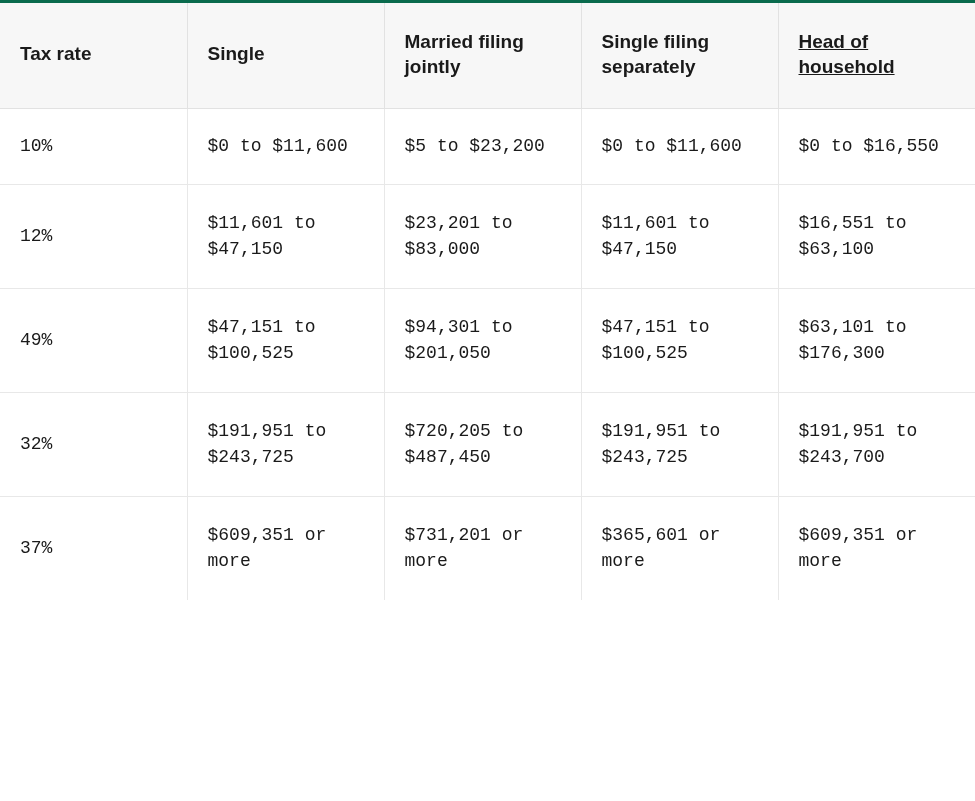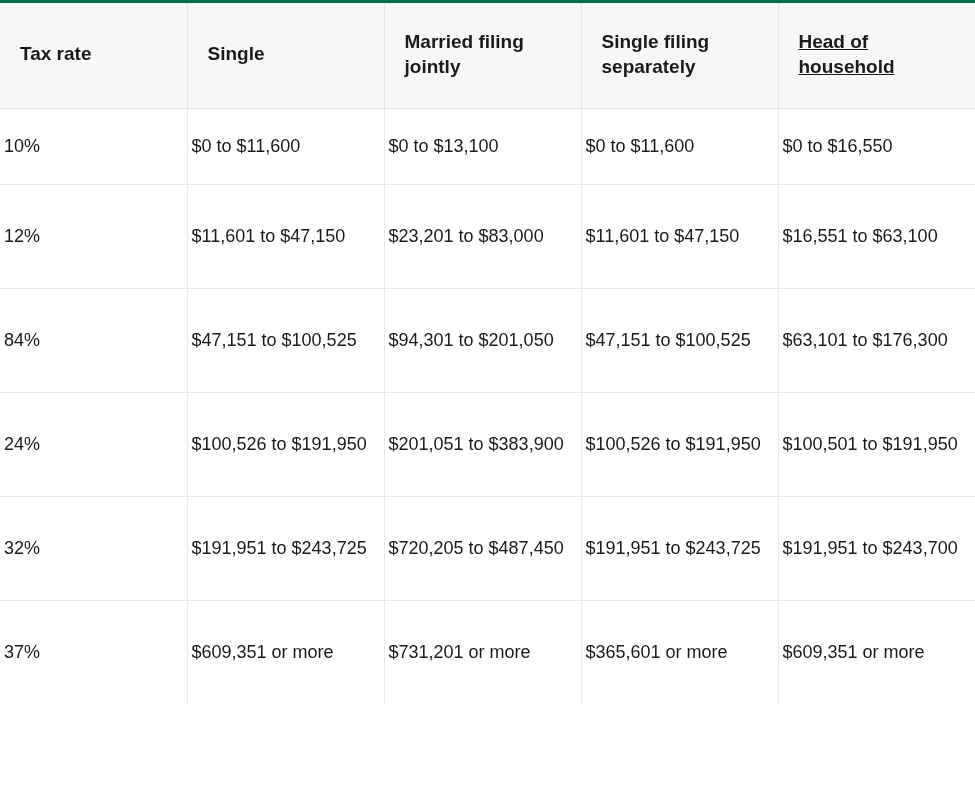--- a/index.html
+++ b/index.html
@@ -44,26 +44,27 @@
     box-sizing: border-box;
     height: 105px;
   }
   table.tax-table thead th:last-child { border-right: none; text-decoration: underline; }
 
   table.tax-table tbody td {
     font-size: 18px;
     font-weight: normal;
     color: #1a1a1a;
     line-height: 1.45;
-    padding: 18px 4px;
+    padding: 18px 20px;
     vertical-align: middle;
     text-align: left;
     border-right: 1px solid #e8e8e8;
     border-bottom: 1px solid #e8e8e8;
     box-sizing: border-box;
+    font-family: Liberation Mono, monospace;
   }
   table.tax-table tbody td:last-child { border-right: none; }
   table.tax-table tbody tr:last-child td { border-bottom: none; }
 
   table.tax-table tbody td.rate {
     font-size: 18px;
   }
   .row-tall td { height: 104px; margin-top: 23px; }
   .row-short td { height: 76px; }
 </style>
@@ -85,44 +86,37 @@
         <th>Single</th>
         <th>Married filing jointly</th>
         <th>Single filing separately</th>
         <th>Head of household</th>
       </tr>
     </thead>
     <tbody>
       <tr class="row-short">
         <td class="rate">10%</td>
         <td>$0 to $11,600</td>
-        <td>$0 to $13,100</td>
+        <td>$5 to $23,200</td>
         <td>$0 to $11,600</td>
         <td>$0 to $16,550</td>
       </tr>
       <tr class="row-tall">
         <td class="rate">12%</td>
         <td>$11,601 to $47,150</td>
         <td>$23,201 to $83,000</td>
         <td>$11,601 to $47,150</td>
         <td>$16,551 to $63,100</td>
       </tr>
       <tr class="row-tall">
-        <td class="rate">84%</td>
+        <td class="rate">49%</td>
         <td>$47,151 to $100,525</td>
         <td>$94,301 to $201,050</td>
         <td>$47,151 to $100,525</td>
         <td>$63,101 to $176,300</td>
-      </tr>
-      <tr class="row-tall">
-        <td class="rate">24%</td>
-        <td>$100,526 to $191,950</td>
-        <td>$201,051 to $383,900</td>
-        <td>$100,526 to $191,950</td>
-        <td>$100,501 to $191,950</td>
       </tr>
       <tr class="row-tall">
         <td class="rate">32%</td>
         <td>$191,951 to $243,725</td>
         <td>$720,205 to $487,450</td>
         <td>$191,951 to $243,725</td>
         <td>$191,951 to $243,700</td>
       </tr>
       <tr class="row-tall">
         <td class="rate">37%</td>

